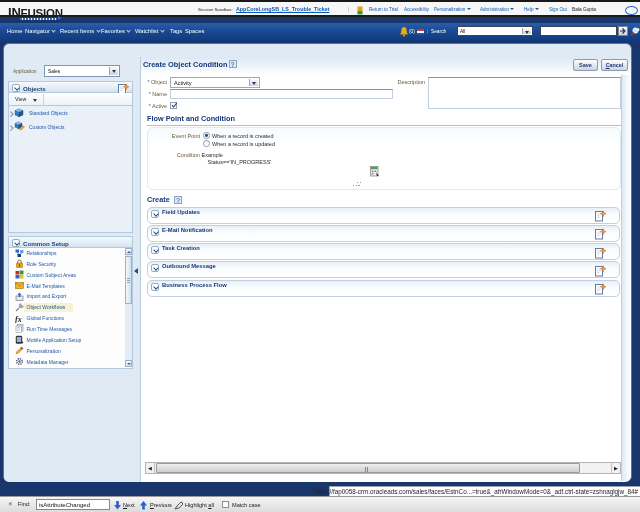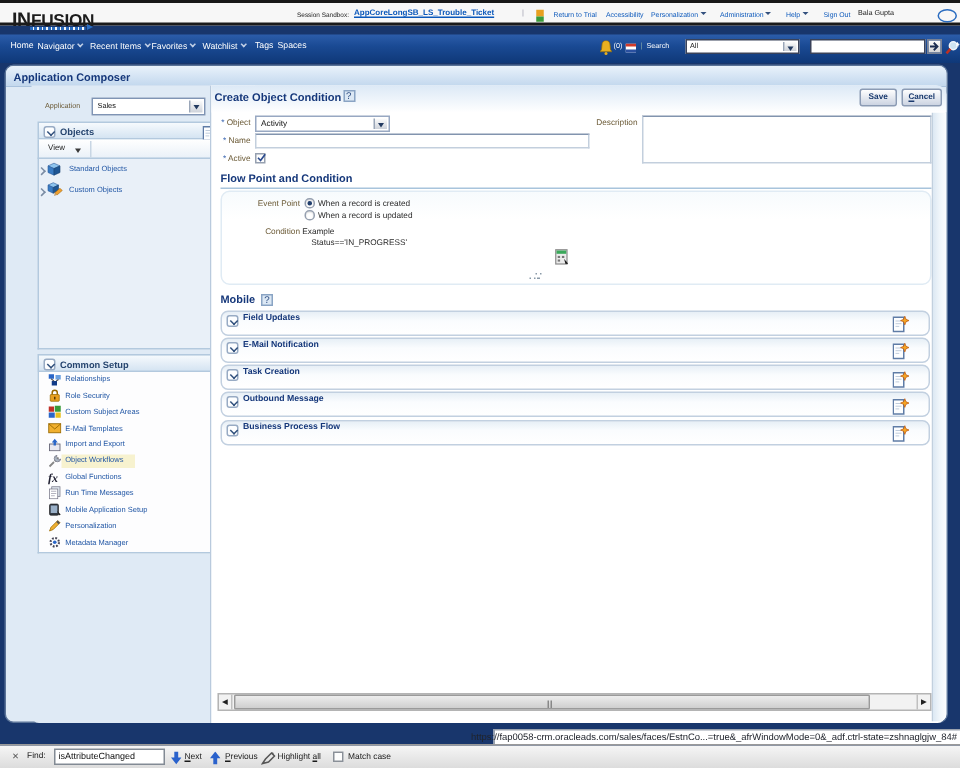--- a/index.html
+++ b/index.html
@@ -18,21 +18,21 @@
 
 #nav { left:0; top:23px; width:640px; height:19px; background:linear-gradient(#2c5daa 0%, #1a4a94 40%, #0f3878 100%); }
 .navtxt { top:5px; font-size:5.8px; color:#fff; white-space:nowrap; }
 .tri { display:inline-block; width:0; height:0; border-top:2.5px solid #33507e; border-left:2px solid transparent; border-right:2px solid transparent; vertical-align:1px; }
 .cdn { display:inline-block; width:3px; height:3px; border-right:1px solid #c2d0e6; border-bottom:1px solid #c2d0e6; transform:rotate(45deg); vertical-align:1.5px; margin-left:1px; }
 
 #card { left:3px; top:43px; width:629px; height:439px; background:#dfeaf5; border:1px solid #5a7398; border-radius:6px; }
 #titleband { left:0; top:0; width:627px; height:14px; background:linear-gradient(#e9f2fb, #c3d8ee); border-bottom:1px solid #a9c2dd; border-radius:5px 5px 0 0; }
 #titleband span { position:absolute; left:5px; top:3px; font-size:7.3px; font-weight:bold; color:#15377a; }
 
-#leftpanel { left:17px; top:13px; width:149px; height:425px; background:#dfeaf5; border-radius:0 0 0 5px; }
+#leftpanel { left:0; top:13px; width:149px; height:425px; background:#dfeaf5; border-radius:0 0 0 5px; }
 .lbl { font-size:4.8px; color:#6b5a36; white-space:nowrap; }
 .selbox { background:#fff; border:1px solid #7f94b4; }
 .selbtn { position:absolute; right:1px; top:1px; bottom:1px; width:9px; background:linear-gradient(#fcfcfc,#cdd2da); border-left:1px solid #9aa6b8; }
 .selbtn:after { content:""; position:absolute; left:2px; top:3px; width:0; height:0; border-top:3px solid #223a60; border-left:2.5px solid transparent; border-right:2.5px solid transparent; }
 .acchdr { left:4px; width:125px; height:12px; background:linear-gradient(#f6fafd,#d5e4f2); border:1px solid #b3c9de; font-size:6.2px; font-weight:bold; color:#26456f; }
 .disc { position:absolute; left:3px; top:1.5px; width:8px; height:8px; background:#fdfeff; border:1px solid #98abc4; border-radius:2px; }
 .disc:after { content:""; position:absolute; left:1.6px; top:1px; width:3px; height:3px; border-right:1.2px solid #30507c; border-bottom:1.2px solid #30507c; transform:rotate(45deg); }
 .treetxt { font-size:5px; color:#2257a5; white-space:nowrap; }
 .lstxt { font-size:5px; color:#2257a5; white-space:nowrap; }
 .exparr { width:3.5px; height:3.5px; border-top:1px solid #7a8ca4; border-right:1px solid #7a8ca4; transform:rotate(45deg); }
@@ -126,23 +126,20 @@
     <span class="abs" style="left:630px; top:4px;">
         <svg width="10" height="10">
           <circle cx="5.5" cy="3.5" r="2.6" fill="#cfe4f2" stroke="#eef6fc" stroke-width="1"></circle>
           <line x1="3.6" y1="5.6" x2="1" y2="8.6" stroke="#c03020" stroke-width="1.6"></line>
           <path d="M8.5 1 L9 2.2 L10 2.4 L9 3 L9.2 4.2 L8.3 3.4 L7.2 3.8 L7.8 2.8 L7.4 1.8 Z" fill="#fff"></path>
         </svg>
       </span>
   </div>
 
   <div class="abs" id="card">
-    <div class="abs" id="titleband">
-        <span>Application Composer</span>
-      </div>
     <div class="abs" id="leftpanel">
 
       <span class="abs lbl" style="left:9px; top:11.5px;">Application</span>
       <span class="abs selbox" style="left:40px; top:8px; width:76px; height:12px;">
           <span class="abs" style="left:3px; top:3px; font-size:4.9px; color:#111;">Sales</span>
           <span class="selbtn"></span>
         </span>
 
       <div class="abs acchdr" style="top:24px;">
           <span class="disc"></span>
@@ -328,21 +325,21 @@
           <rect x="4.6" y="4.6" width="1.6" height="1.4" fill="#777"></rect>
           <rect x="1.8" y="7" width="1.6" height="1.4" fill="#777"></rect>
           <path d="M6 6.5 L8.8 9.8 L7 10 Z" fill="#1a1a1a"></path>
         </svg>
       <span class="abs" style="left:216px; top:124.5px; width:1.4px; height:1.4px; background:#8a9aa8;"></span>
         <span class="abs" style="left:218.6px; top:124.5px; width:1.4px; height:1.4px; background:#8a9aa8;"></span>
         <span class="abs" style="left:212px; top:127.5px; width:1.4px; height:1.4px; background:#8a9aa8;"></span>
         <span class="abs" style="left:214.6px; top:127.5px; width:1.4px; height:1.4px; background:#8a9aa8;"></span>
         <span class="abs" style="left:217.2px; top:127.5px; width:1.4px; height:1.4px; background:#8a9aa8;"></span>
 
-      <span class="abs h2" style="left:6px; top:138px;">Mobile</span>
+      <span class="abs h2" style="left:6px; top:138px;">Create</span>
       <span class="abs helpico" style="left:33px; top:138.5px;">?</span>
       <div class="abs arow" style="top:149.5px;">
           <span class="disc2"></span>
           <span class="at">Field Updates</span>
           <svg class="abs" style="right:13px; top:2.5px;" width="11" height="12">
             <rect x="0.5" y="1.5" width="7" height="9.5" fill="#fdfeff" stroke="#5f7ca6" stroke-width="1"></rect>
             <path d="M2 4 H6 M2 5.8 H6 M2 7.6 H4.5" stroke="#b8c6d8" stroke-width="0.6"></path>
             <path d="M8.2 0.8 L9 2.9 L11 3.7 L9 4.5 L8.2 6.6 L7.4 4.5 L5.4 3.7 L7.4 2.9 Z" fill="#f5a623" stroke="#c05a10" stroke-width="0.5"></path>
           </svg>
         </div>

